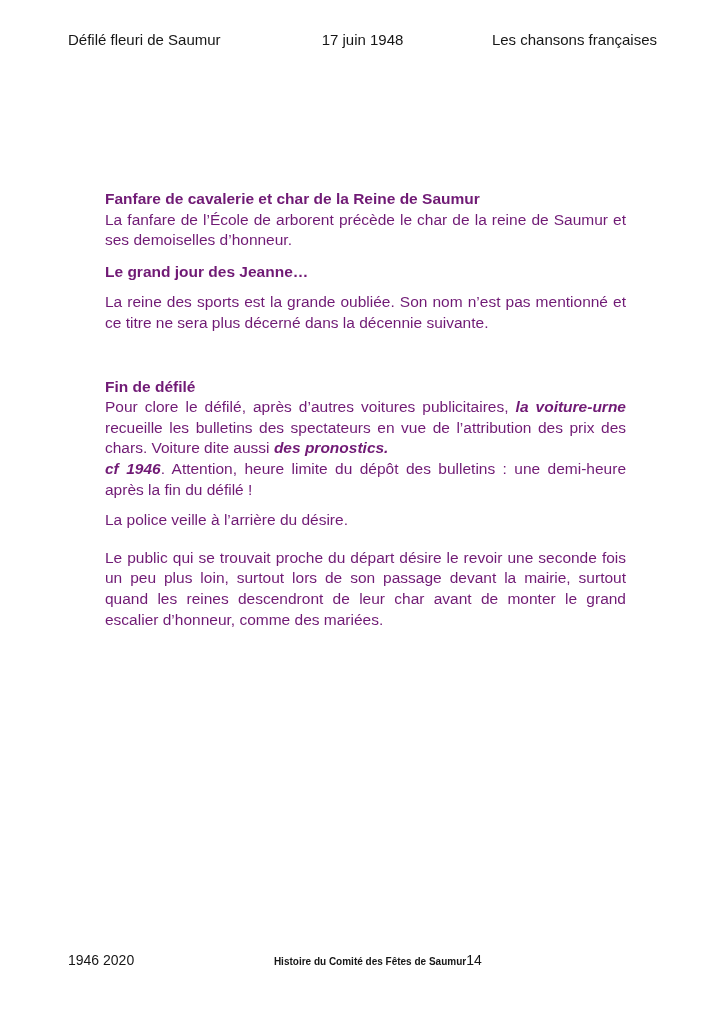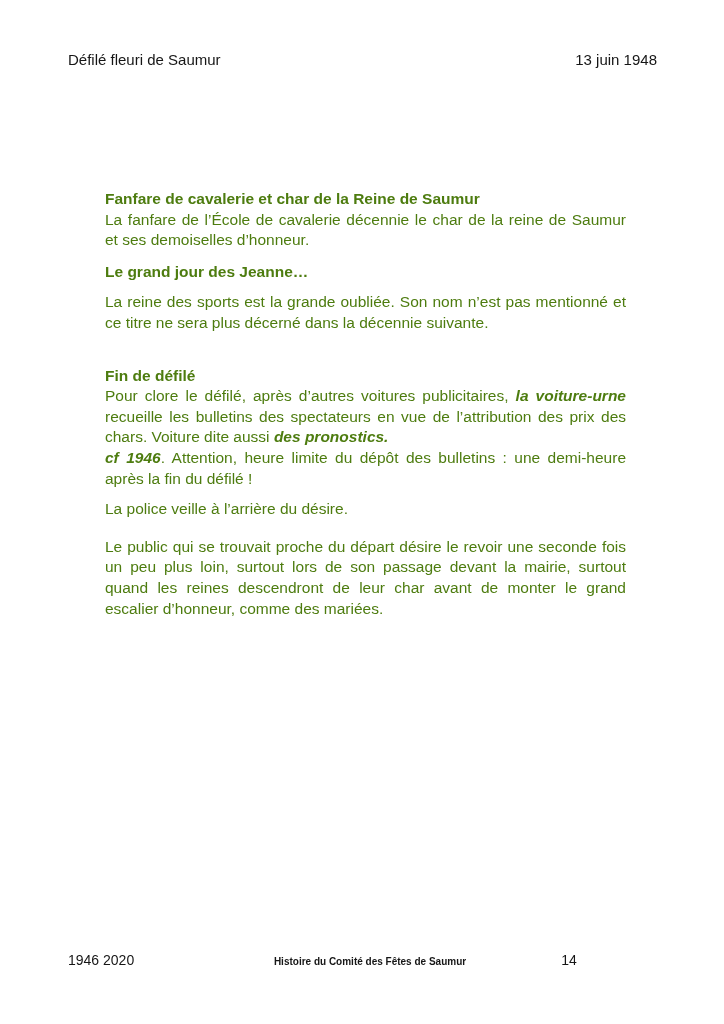--- a/index.html
+++ b/index.html
@@ -10,72 +10,73 @@
     color: #111111;
     position: relative;
     overflow: hidden;
   }
   .page {
     position: absolute; inset: 0;
     background: #ffffff;
   }
   
   .doc-header {
-    position: absolute; left: 68px; right: 67px; top: 52px;
+    position: absolute; left: 68px; right: 67px; top: 32px;
     display: flex; justify-content: space-between; align-items: baseline;
     font-size: 15px; line-height: 16px; color: #161616;
   }
   .doc-header .h-left  { flex: 1 1 0; text-align: left; }
   .doc-header .h-center{ flex: 0 0 auto; text-align: center; }
   .doc-header .h-right { flex: 1 1 0; text-align: right; }
 
   
   .doc-main {
     position: absolute; left: 105px; top: 189px; width: 521px;
-    font-size: 15.5px; line-height: 20.6px; color: #4d7c0f;
+    font-size: 15.5px; line-height: 20.6px; color: #701a75;
   }
   .doc-heading {
     margin: 0; padding: 0;
     font-size: 15.5px; line-height: 20.6px; font-weight: bold;
   }
   .doc-para {
     margin: 0; padding: 0;
     text-align: justify;
   }
   .doc-para em { font-style: italic; font-weight: bold; }
   .gap-none  { margin-top: 0; }
   .gap-small { margin-top: 11px; }
-  .gap-large { margin-top: 32px; }
+  .gap-large { margin-top: 43px; }
   .blank-small  { height: 10px; }
   .blank-medium { height: 17px; }
 
   
   .doc-footer {
     position: absolute; left: 68px; right: 52px; top: 952px;
     display: flex; justify-content: space-between; align-items: baseline;
     color: #161616;
   }
   .doc-footer .f-left   { flex: 1 1 0; text-align: left;  font-size: 14px; }
   .doc-footer .f-center { flex: 0 0 auto; text-align: right; font-size: 10px; font-weight: bold; }
-  .doc-footer .f-right  { flex: 1 1 0; text-align: center; font-size: 14px; }
+  .doc-footer .f-right  { flex: 1 1 0; text-align: left; font-size: 14px; }
 </style>
 </head>
 <body>
 
 <div class="page">
 
   <div class="doc-header">
     <span class="h-left">Défilé fleuri de Saumur</span>
-    <span class="h-center">13 juin 1948</span>
+    <span class="h-center">17 juin 1948</span>
+    <span class="h-right">Les chansons françaises</span>
   </div>
 
   <div class="doc-main">
 
   <h3 class="doc-heading gap-none">Fanfare de cavalerie et char de la Reine de Saumur</h3>
-      <p class="doc-para"><span>La fanfare de l’École de cavalerie décennie le char de la reine de Saumur et ses demoiselles d’honneur.</span></p>
+      <p class="doc-para"><span>La fanfare de l’École de arborent précède le char de la reine de Saumur et ses demoiselles d’honneur.</span></p>
       <h3 class="doc-heading gap-small">Le grand jour des Jeanne…</h3>
       <div class="blank-small"></div>
       <p class="doc-para"><span>La reine des sports est la grande oubliée. Son nom n’est pas mentionné et ce titre ne sera plus décerné dans la décennie suivante.</span></p>
       <h3 class="doc-heading gap-large">Fin de défilé</h3>
       <p class="doc-para"><span>Pour clore le défilé, après d’autres voitures publicitaires, </span><em>la voiture-urne</em><span> recueille les bulletins des spectateurs en vue de l’attribution des prix des chars. Voiture dite aussi </span><em>des pronostics.</em></p>
       <p class="doc-para"><em>cf 1946</em><span>. Attention, heure limite du dépôt des bulletins : une demi-heure après la fin du défilé !</span></p>
       <div class="blank-small"></div>
       <p class="doc-para"><span>La police veille à l’arrière du désire.</span></p>
       <div class="blank-medium"></div>
       <p class="doc-para"><span>Le public qui se trouvait proche du départ désire le revoir une seconde fois un peu plus loin, surtout lors de son passage devant la mairie, surtout quand les reines descendront de leur char avant de monter le grand escalier d’honneur, comme des mariées.</span></p>

